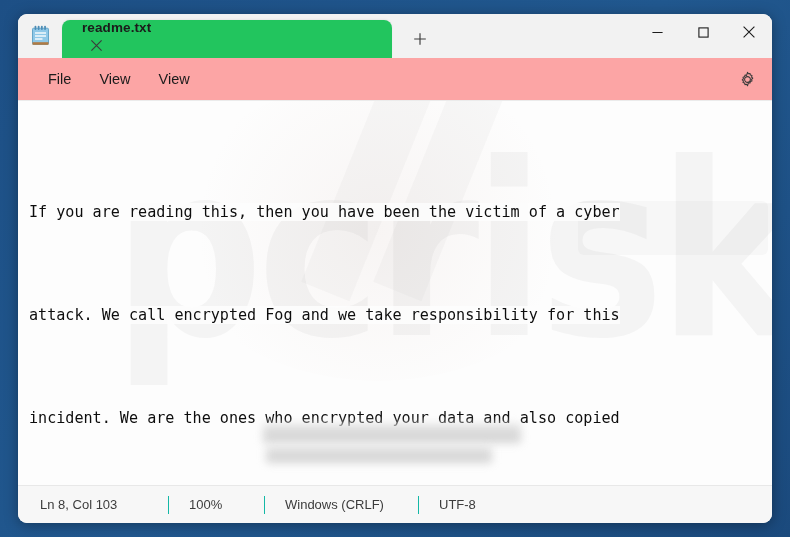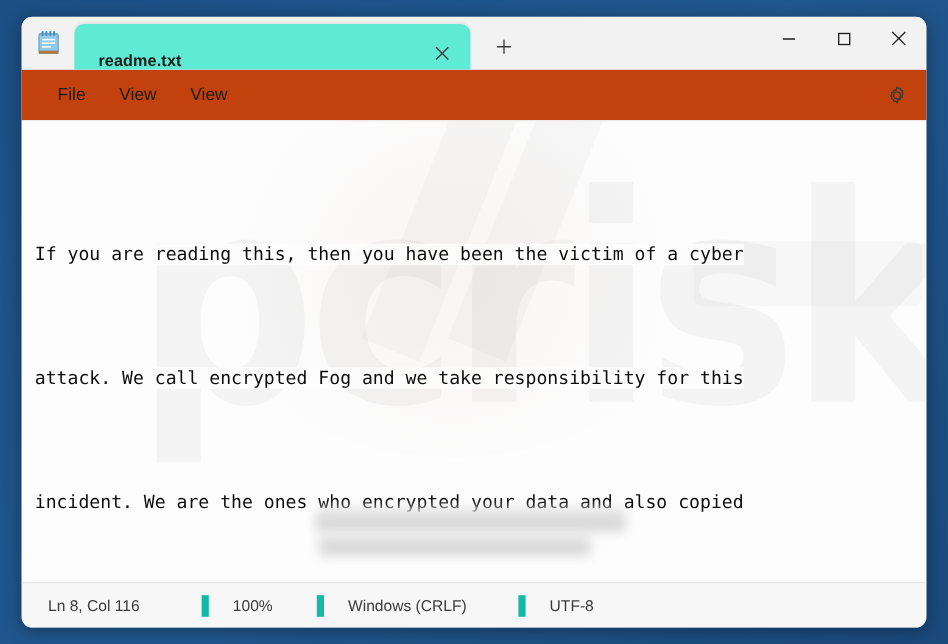--- a/index.html
+++ b/index.html
@@ -60,29 +60,30 @@
   #tabstrip {
     display: flex;
     align-items: flex-end;
     height: 44px;
     flex: 1 1 auto;
     min-width: 0;
   }
 
   .tab {
     height: 38px;
-    background: #5eead4;
+    background: #22c55e;
     border-radius: 8px 8px 0 0;
     display: flex;
-    align-items: flex-end;
+    align-items: flex-start;
     padding: 0 10px 0 20px;
     width: 330px;
     max-width: 330px;
     box-shadow: 0 -1px 2px rgba(0,0,0,0.05);
     position: relative;
+    flex-direction: column;
   }
 
   .tab-label {
     font-size: 13.5px;
     color: #1b1b1b;
     font-weight: 600;
     letter-spacing: 0.1px;
     flex: 1 1 auto;
     white-space: nowrap;
     overflow: hidden;
@@ -116,21 +117,21 @@
     height: 36px;
     display: flex;
     align-items: center;
     justify-content: center;
     color: #1c1c1c;
   }
 
   
   #menubar {
     height: 43px;
-    background: #c2410c;
+    background: #fca5a5;
     display: flex;
     align-items: center;
     padding: 0 8px 0 16px;
     flex: 0 0 auto;
     border-bottom: 1px solid #ebebeb;
   }
 
   .menu-item {
     font-size: 14.5px;
     color: #1b1b1b;
@@ -228,25 +229,25 @@
     flex: 0 0 auto;
     font-size: 13px;
     color: #3c3c3c;
   }
   .status-cell {
     padding: 0 20px;
     height: 18px;
     display: flex;
     align-items: center;
   }
-  .status-cell + .status-cell { border-left: 6px solid #14b8a6; }
+  .status-cell + .status-cell { border-left: 1px solid #14b8a6; }
   #st-lncol { min-width: 150px; padding-left: 22px; }
   #st-zoom  { min-width: 96px; }
   #st-eol   { min-width: 154px; }
-  #st-enc   { min-width: 90px; margin-left: 14px; }
+  #st-enc   { min-width: 90px; }
 </style>
 </head>
 <body>
 
 <div id="desktop"></div>
 
 <div id="window">
 
   <div id="titlebar">
 
@@ -335,19 +336,19 @@
       
       
       
       
       
       
     </div>
   </div>
 
   <div id="statusbar">
-    <div class="status-cell" id="st-lncol">Ln 8, Col 116</div>
+    <div class="status-cell" id="st-lncol">Ln 8, Col 103</div>
     <div class="status-cell" id="st-zoom">100%</div>
     <div class="status-cell" id="st-eol">Windows (CRLF)</div>
     <div class="status-cell" id="st-enc">UTF-8</div>
   </div>
 
 </div>
 
 </body></html>

